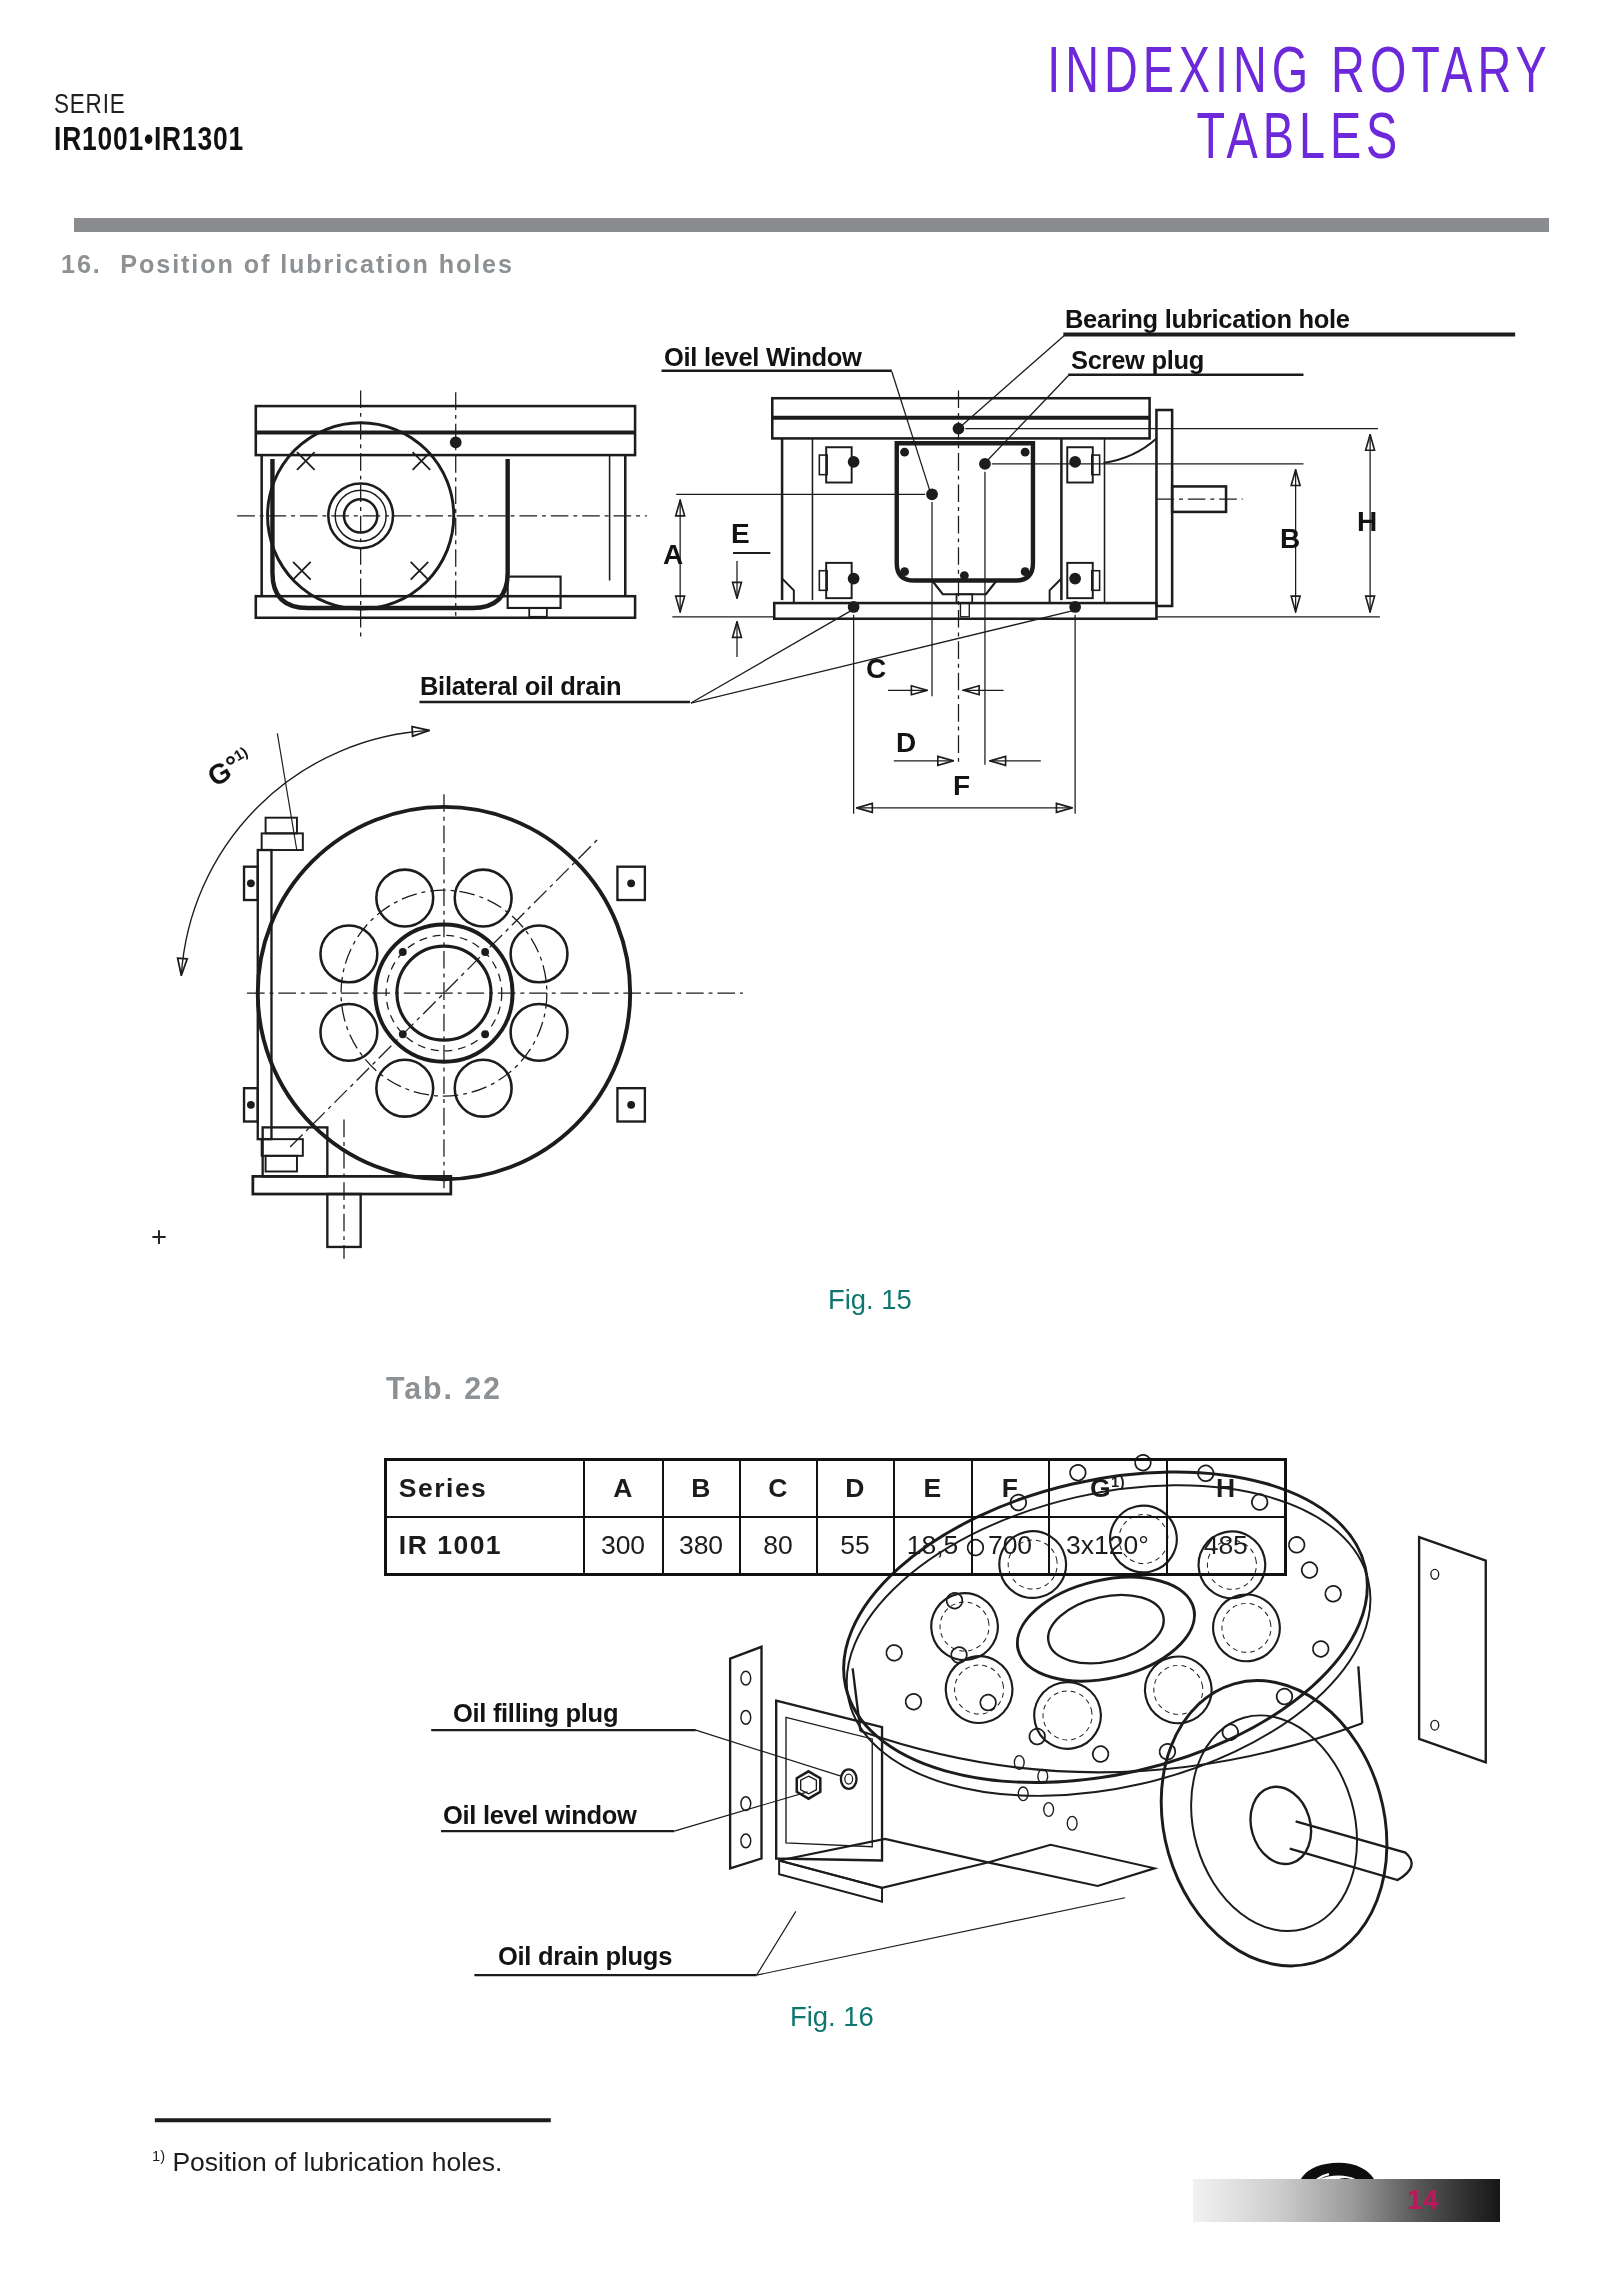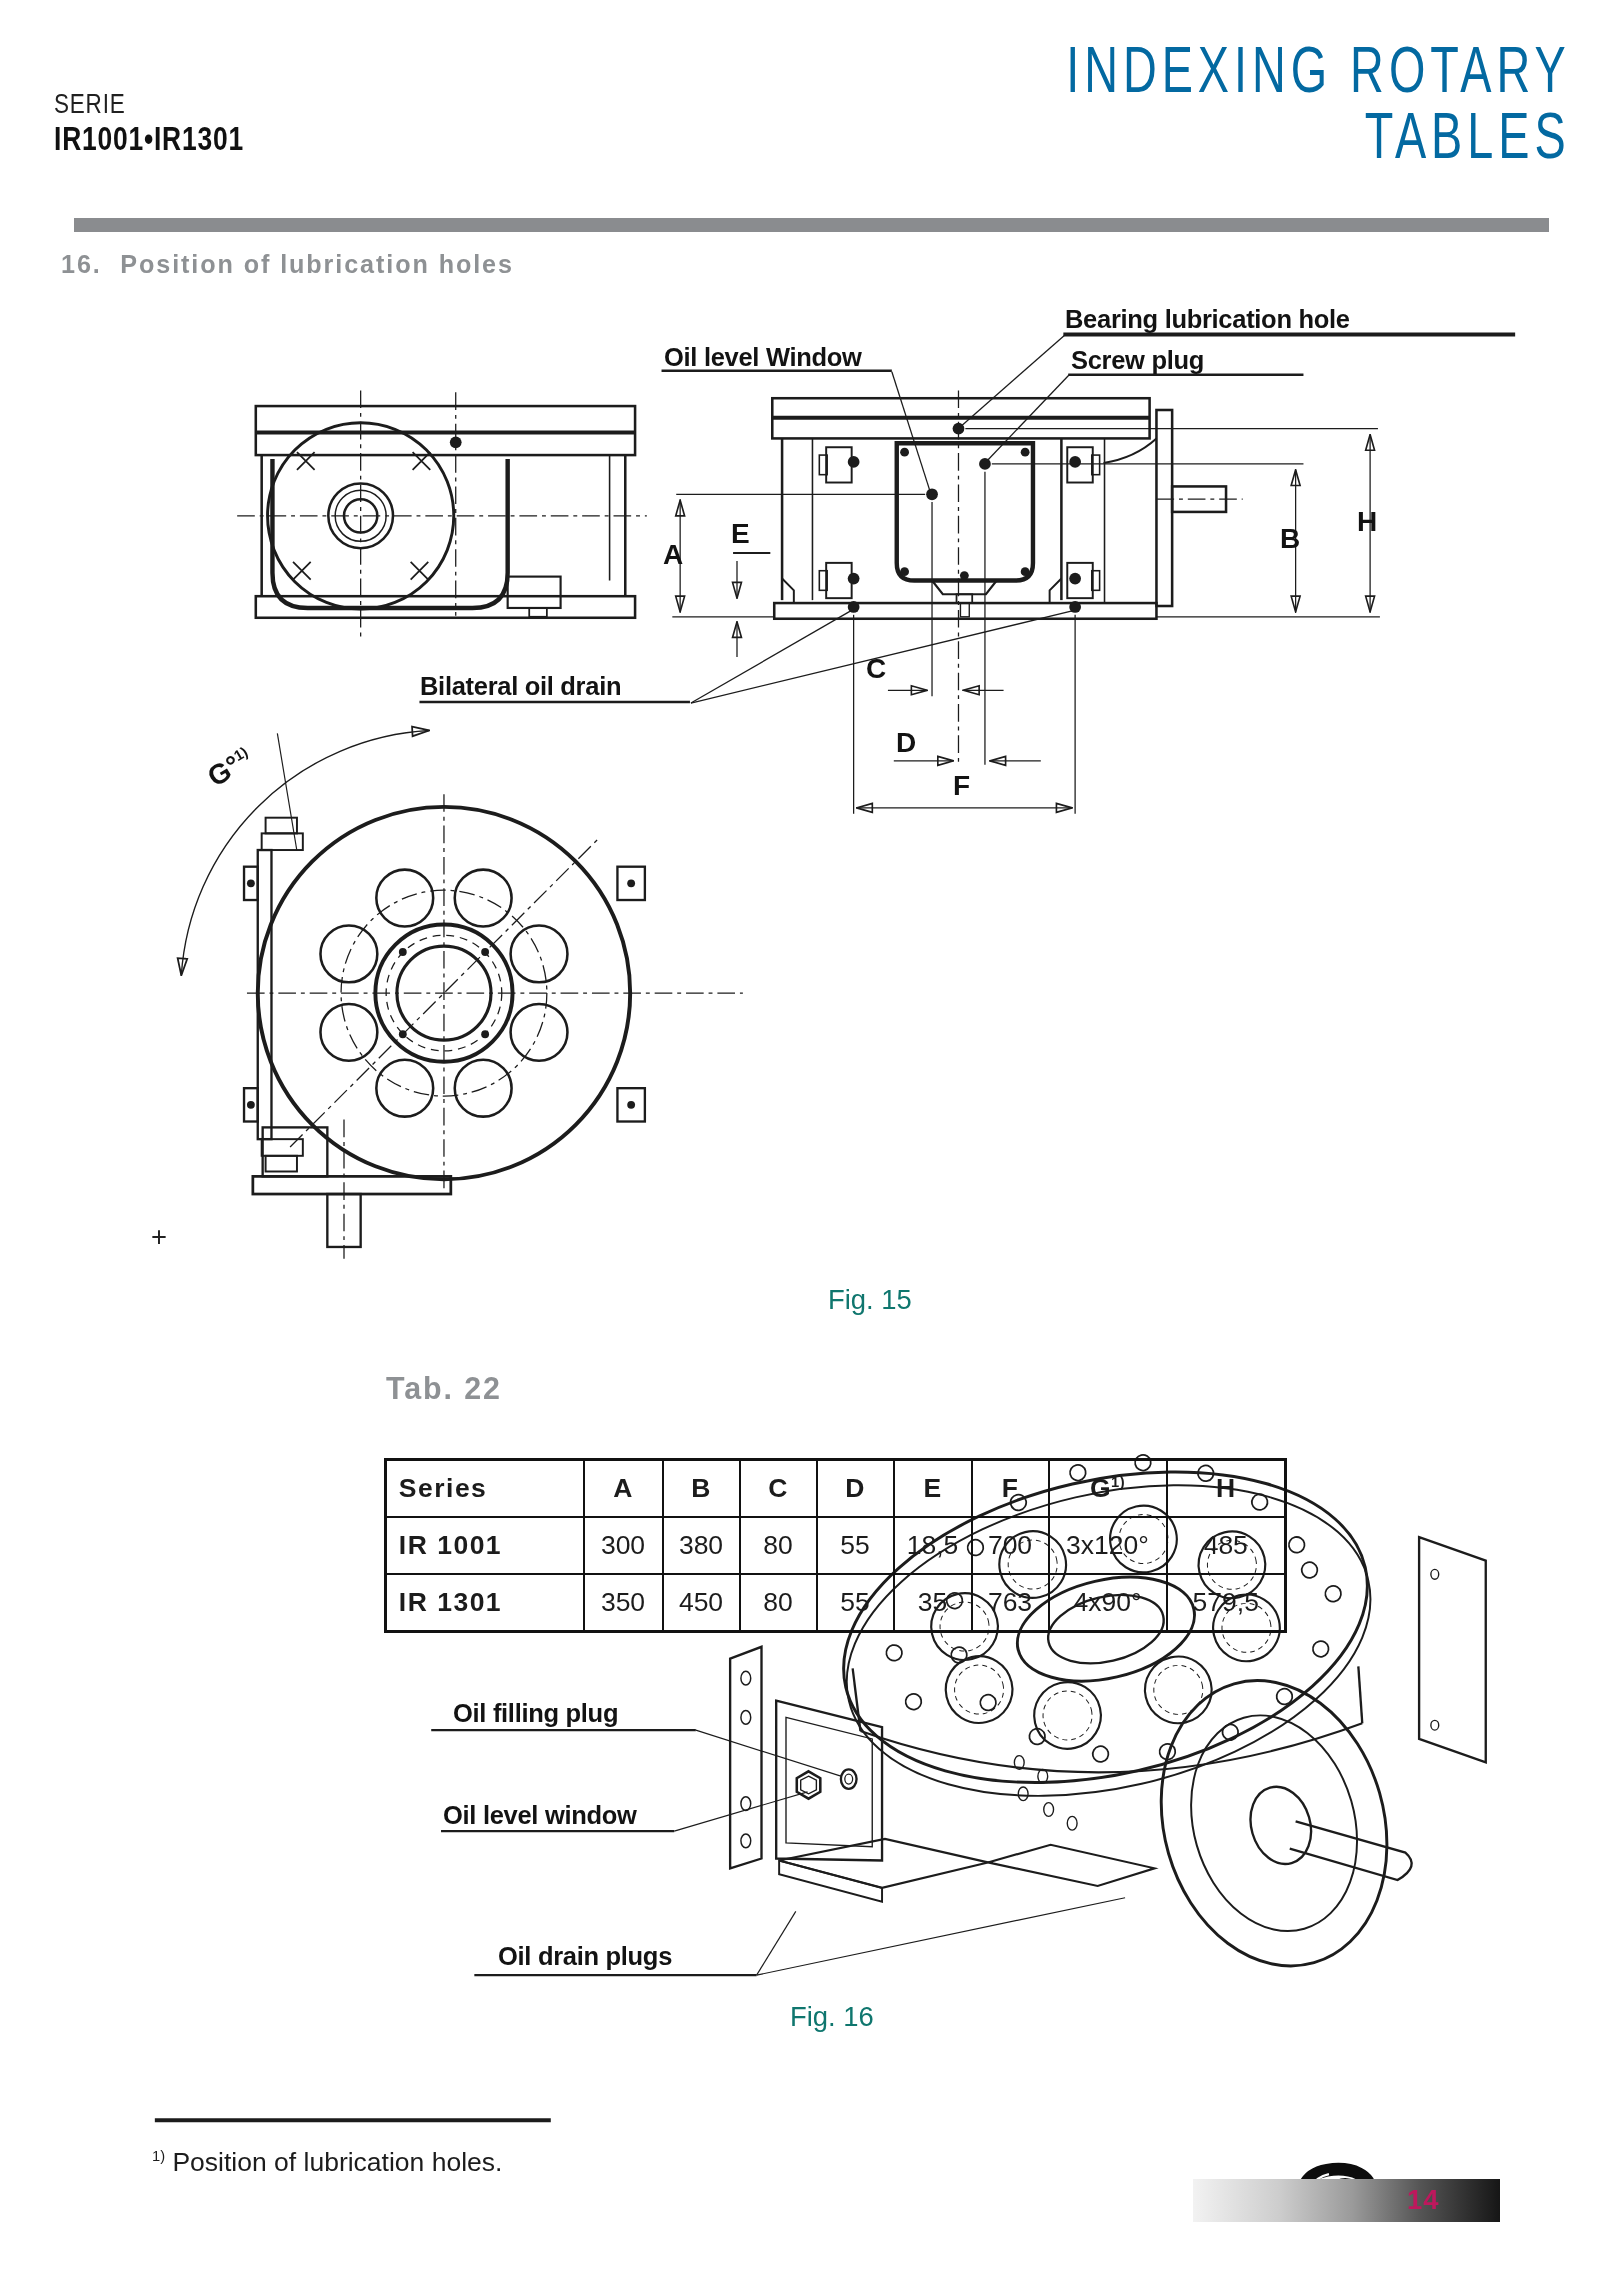--- a/index.html
+++ b/index.html
@@ -6,21 +6,21 @@
   body{
     width:1621px;height:2293px;position:relative;overflow:hidden;
     background:#ffffff;font-family:"Liberation Sans", sans-serif;color:#1c1c1c;
   }
   .abs{position:absolute;}
   
   .serie-label{left:54px;top:88px;font-size:27.4px;font-weight:500;letter-spacing:1px;
     transform:scaleX(.82);transform-origin:left top;color:#202020;}
   .serie-models{left:54px;top:120px;font-size:33px;font-weight:600;letter-spacing:1px;
     transform:scaleX(.80);transform-origin:left top;color:#111;}
-  .doc-title{right:50px;top:37px;text-align:right;color:#0369a1;line-height:1.02;}
+  .doc-title{right:69px;top:37px;text-align:center;color:#6d28d9;line-height:1.02;}
   .doc-title .t-line{display:block;font-size:65px;font-weight:400;letter-spacing:6.9px;
     transform:scaleX(.72);transform-origin:right top;}
   .header-bar{left:74px;top:218px;width:1475px;height:13.7px;background:#8a8c8f;}
   .section-heading{left:61px;top:249px;font-size:26.5px;font-weight:bold;color:#8e9194;
     letter-spacing:2px;transform:scaleX(.95);transform-origin:left top;white-space:nowrap;}
   .section-heading .sec-num{margin-right:19.6px;}
   
   .fig-label{font-size:25.5px;font-weight:bold;color:#131313;letter-spacing:-0.3px;white-space:nowrap;}
   .dim-letter{font-size:28px;font-weight:bold;color:#131313;}
   .caption{font-size:27.4px;font-weight:400;color:#0f766e;}
@@ -371,31 +371,20 @@
     <td class="series-col">IR 1001</td>
     <td>300</td>
     <td>380</td>
     <td>80</td>
     <td>55</td>
     <td>18,5</td>
     <td>700</td>
     <td>3x120°</td>
     <td>485</td>
   </tr>
-  <tr>
-    <td class="series-col">IR 1301</td>
-    <td>350</td>
-    <td>450</td>
-    <td>80</td>
-    <td>55</td>
-    <td>35</td>
-    <td>763</td>
-    <td>4x90°</td>
-    <td>579,5</td>
-  </tr>
 </tbody>
   </table>
 
 <div class="abs fig-label" style="left:453px;top:1699px">Oil filling plug</div>
 <div class="abs fig-label" style="left:443px;top:1801px">Oil level window</div>
 <div class="abs fig-label" style="left:498px;top:1942px">Oil drain plugs</div>
 <div class="abs caption" style="left:790px;top:2001px">Fig. 16</div>
 
 <div class="abs footnote"><sup class="small">1)</sup> <span>Position of lubrication holes.</span></div>
 

